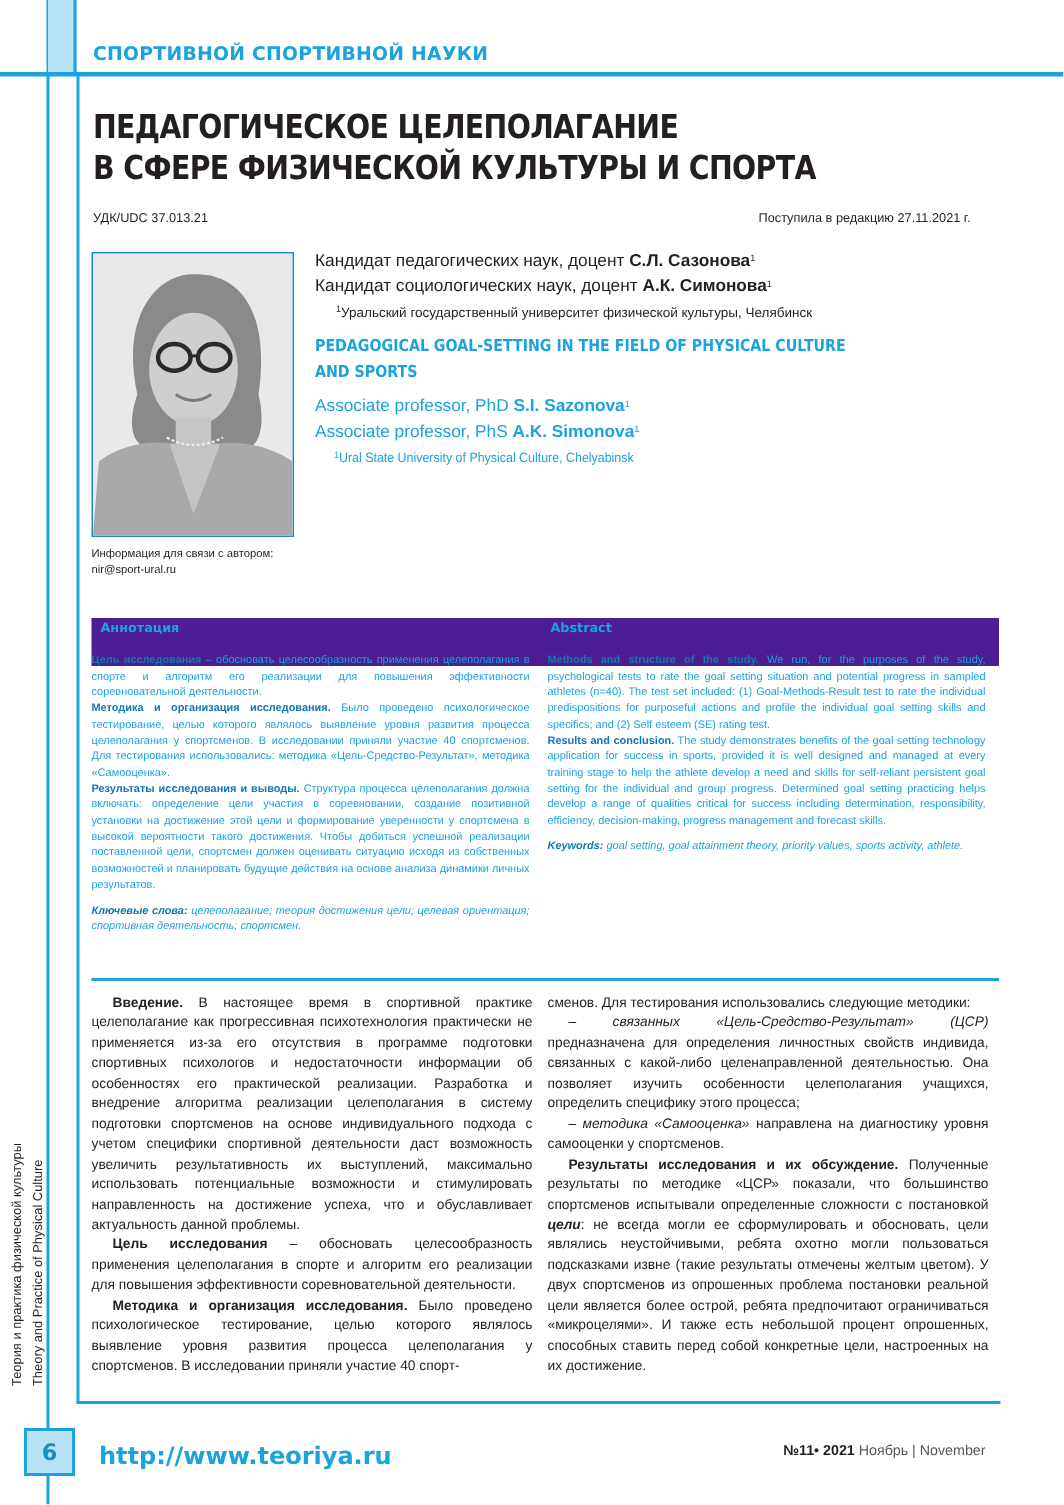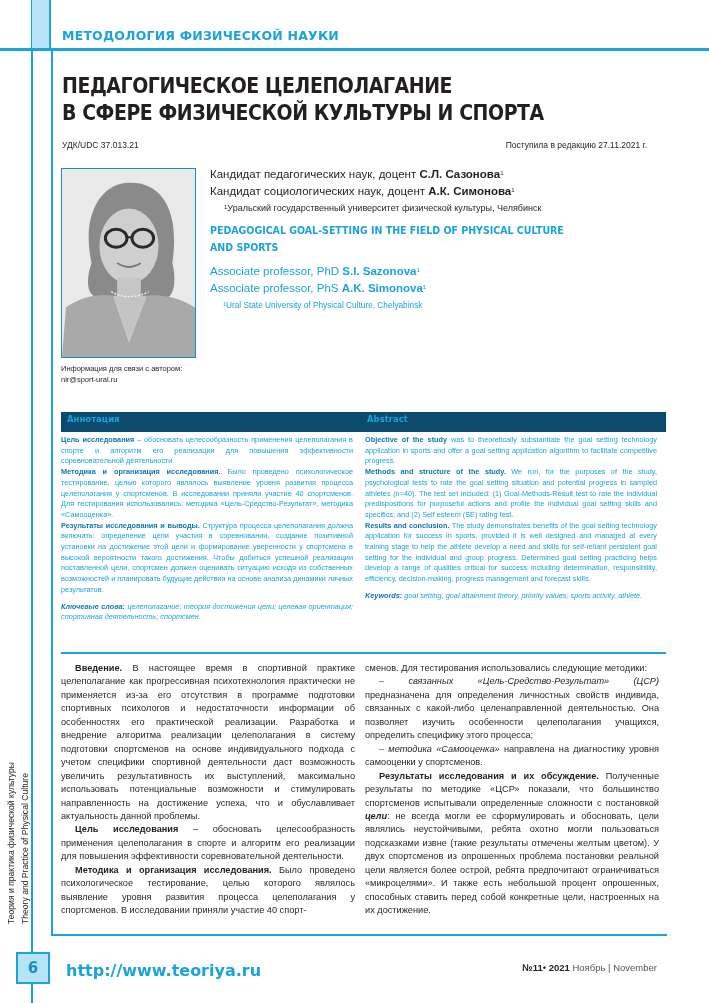--- a/index.html
+++ b/index.html
@@ -26,21 +26,21 @@
 
   .authors-ru { position: absolute; left: 210px; top: 166px; font-size: 11.5px; line-height: 17px; color: #231f20; }
   .authors-ru b { font-weight: bold; }
   .affil-ru { padding-left: 14px; font-size: 9px; line-height: 16px; }
   sup { font-size: 6px; vertical-align: top; position: relative; top: -1px; }
 
   .title-en { position: absolute; left: 210px; top: 222px; font-size: 11px; line-height: 17px; font-weight: bold; color: #1aa3dc; font-family: "DejaVu Sans", sans-serif; transform: scaleX(0.86); transform-origin: left top; white-space: nowrap; }
   .authors-en { position: absolute; left: 210px; top: 263px; font-size: 11.5px; line-height: 17px; color: #1aa3dc; }
   .affil-en { padding-left: 14px; font-size: 9px; line-height: 16px; transform: scaleX(0.92); transform-origin: left; }
 
-  .abstract-head { position: absolute; left: 61px; top: 412px; width: 605px; height: 20px; background: #0c4a6e; }
+  .abstract-head { position: absolute; left: 61px; top: 412px; width: 605px; height: 32px; background: #4c1d95; }
   .abstract-head span { position: absolute; top: 2px; font-size: 8.5px; font-weight: bold; color: #1aa3dc; font-family: "DejaVu Sans", sans-serif; }
   .ah-ru { left: 6px; }
   .ah-en { left: 306px; }
 
   .abs-col { position: absolute; top: 435px; width: 292px; font-size: 7.3px; line-height: 10.7px; color: #1aa3dc; text-align: justify; font-family: "Liberation Sans Narrow", "Liberation Sans", sans-serif; }
   .abs-col p { margin-bottom: 0; }
   .abs-col b { color: #0f78b5; font-weight: bold; }
   .abs-col .kw { margin-top: 6px; font-style: italic; }
   .abs-ru { left: 61px; }
   .abs-en { left: 365px; }
@@ -63,21 +63,21 @@
 </style>
 </head>
 <body>
 
 <div class="vline-outer"></div>
 <div class="vband"></div>
 <div class="vline-inner"></div>
 <div class="inner-bottom"></div>
 <div class="top-rule"></div>
 
-<div class="section-title">МЕТОДОЛОГИЯ ФИЗИЧЕСКОЙ НАУКИ</div>
+<div class="section-title">СПОРТИВНОЙ СПОРТИВНОЙ НАУКИ</div>
 
 <div class="main-title">
   <div>ПЕДАГОГИЧЕСКОЕ ЦЕЛЕПОЛАГАНИЕ</div>
   <div>В СФЕРЕ ФИЗИЧЕСКОЙ КУЛЬТУРЫ И СПОРТА</div>
 </div>
 
 <div class="udc">УДК/UDC 37.013.21</div>
 <div class="received">Поступила в редакцию 27.11.2021 г.</div>
 
 <div class="photo" title="Author portrait">
@@ -130,21 +130,20 @@
 </div>
 
 <div class="abs-col abs-ru">
   <p><b>Цель исследования</b><span> – обосновать целесообразность применения целеполагания в спорте и алгоритм его реализации для повышения эффективности соревновательной деятельности.</span></p>
   <p><b>Методика и организация исследования.</b><span> Было проведено психологическое тестирование, целью которого являлось выявление уровня развития процесса целеполагания у спортсменов. В исследовании приняли участие 40 спортсменов. Для тестирования использовались: методика «Цель-Средство-Результат», методика «Самооценка».</span></p>
   <p><b>Результаты исследования и выводы.</b><span> Структура процесса целеполагания должна включать: определение цели участия в соревновании, создание позитивной установки на достижение этой цели и формирование уверенности у спортсмена в высокой вероятности такого достижения. Чтобы добиться успешной реализации поставленной цели, спортсмен должен оценивать ситуацию исходя из собственных возможностей и планировать будущие действия на основе анализа динамики личных результатов.</span></p>
   <p class="kw"><b>Ключевые слова:</b><span> целеполагание; теория достижения цели; целевая ориентация; спортивная деятельность; спортсмен.</span></p>
 </div>
 
 <div class="abs-col abs-en">
-  <p><b>Objective of the study</b><span> was to theoretically substantiate the goal setting technology application in sports and offer a goal setting application algorithm to facilitate competitive progress.</span></p>
   <p><b>Methods and structure of the study.</b><span> We run, for the purposes of the study, psychological tests to rate the goal setting situation and potential progress in sampled athletes (n=40). The test set included: (1) Goal-Methods-Result test to rate the individual predispositions for purposeful actions and profile the individual goal setting skills and specifics; and (2) Self esteem (SE) rating test.</span></p>
   <p><b>Results and conclusion.</b><span> The study demonstrates benefits of the goal setting technology application for success in sports, provided it is well designed and managed at every training stage to help the athlete develop a need and skills for self-reliant persistent goal setting for the individual and group progress. Determined goal setting practicing helps develop a range of qualities critical for success including determination, responsibility, efficiency, decision-making, progress management and forecast skills.</span></p>
   <p class="kw"><b>Keywords:</b><span> goal setting, goal attainment theory, priority values, sports activity, athlete.</span></p>
 </div>
 
 <div class="abs-rule"></div>
 
 <div class="body-col body-left">
   <p><b>Введение.</b><span> В настоящее время в спортивной практике целеполагание как прогрессивная психотехнология практически не применяется из-за его отсутствия в программе подготовки спортивных психологов и недостаточности информации об особенностях его практической реализации. Разработка и внедрение алгоритма реализации целеполагания в систему подготовки спортсменов на основе индивидуального подхода с учетом специфики спортивной деятельности даст возможность увеличить результативность их выступлений, максимально использовать потенциальные возможности и стимулировать направленность на достижение успеха, что и обуславливает актуальность данной проблемы.</span></p>
   <p><b>Цель исследования</b><span> – обосновать целесообразность применения целеполагания в спорте и алгоритм его реализации для повышения эффективности соревновательной деятельности.</span></p>

